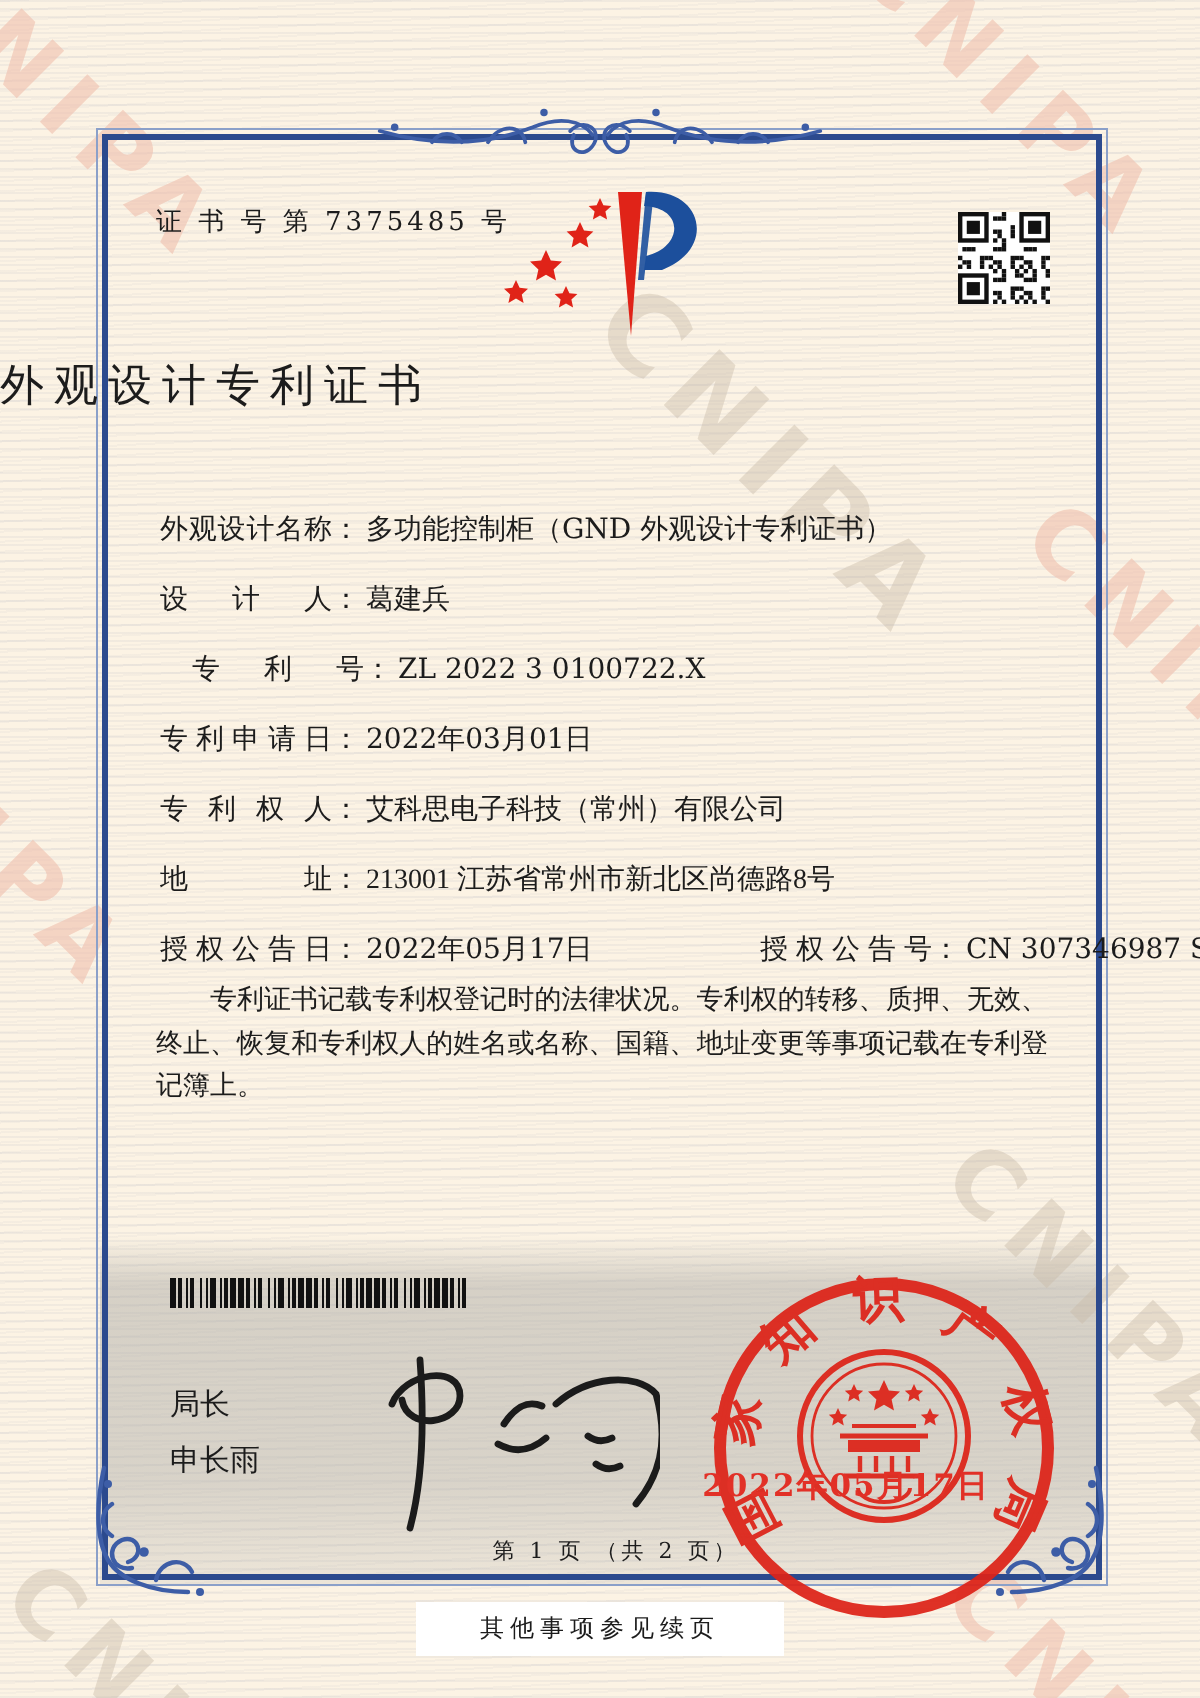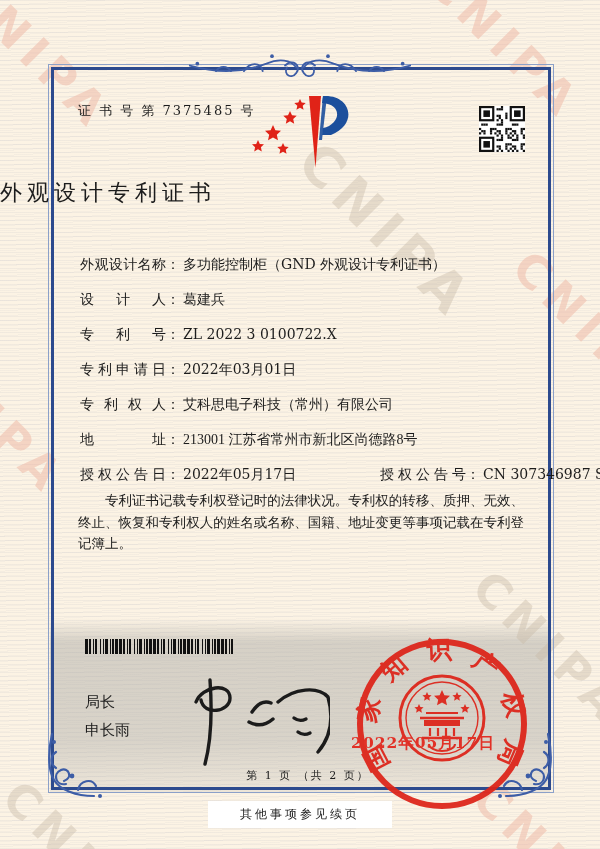--- a/index.html
+++ b/index.html
@@ -215,21 +215,21 @@
   </svg>
 
 <div class="abs title">外观设计专利证书</div>
 
 <div class="row" style="top:256px;">
   <span class="lbl">外观设计名称</span><span>：</span><span class="val">多功能控制柜（GND 外观设计专利证书）</span>
 </div>
 <div class="row" style="top:291px;">
   <span class="lbl">设计人</span><span>：</span><span class="val">葛建兵</span>
 </div>
-<div class="row" style="top:326px;">
+<div class="row" style="top:326px;margin-left:16px;">
   <span class="lbl">专利号</span><span>：</span><span class="val">ZL 2022 3 0100722.X</span>
 </div>
 <div class="row" style="top:361px;">
   <span class="lbl">专利申请日</span><span>：</span><span class="val">2022年03月01日</span>
 </div>
 <div class="row" style="top:396px;">
   <span class="lbl">专利权人</span><span>：</span><span class="val">艾科思电子科技（常州）有限公司</span>
 </div>
 <div class="row" style="top:431px;font-family:Liberation Serif, serif;">
   <span class="lbl">地址</span><span>：</span><span class="val">213001 江苏省常州市新北区尚德路8号</span>

